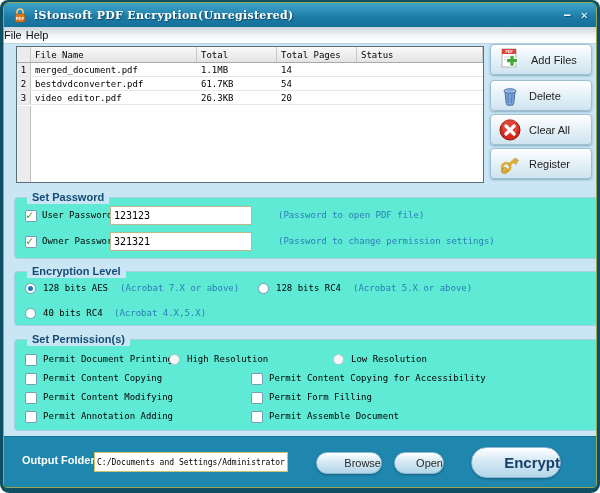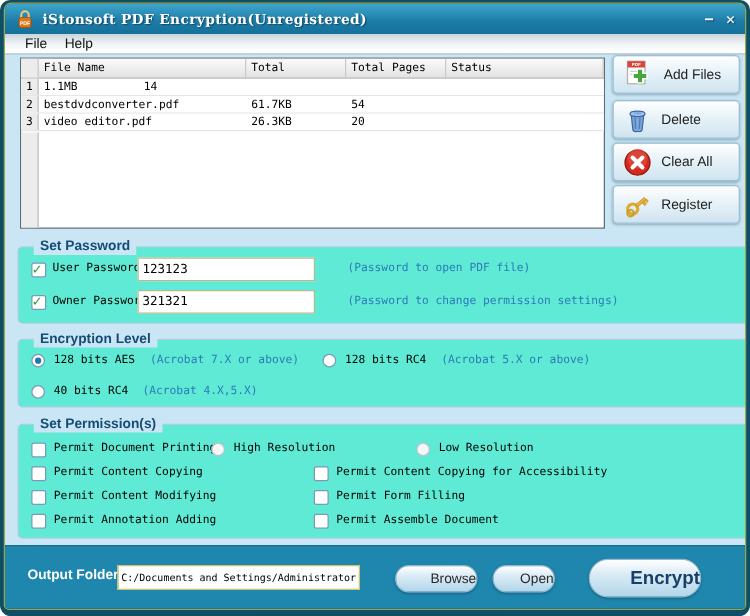--- a/index.html
+++ b/index.html
@@ -16,21 +16,21 @@
     display:flex;align-items:center;padding:0 8px;position:relative;}
   .titlebar .app-icon{width:16px;height:16px;margin-right:6px;}
   .title-text{color:#fff;font-family:"DejaVu Serif",serif;font-weight:bold;font-size:11px;
     letter-spacing:.3px;text-shadow:1px 1px 1px rgba(0,0,0,.4);white-space:nowrap;}
   .win-controls{position:absolute;right:8px;top:0;height:100%;display:flex;align-items:center;gap:10px;}
   .win-btn{color:#fff;font-weight:bold;font-size:12px;line-height:12px;cursor:default;
     font-family:"DejaVu Sans Mono",monospace;text-shadow:1px 1px 1px rgba(0,0,0,.4);}
 
   
   .menubar{height:17px;flex:0 0 17px;background:linear-gradient(#c9d4da,#f2f6f8 55%,#ffffff);
-    display:flex;align-items:center;padding-left:16px;gap:14px;border-bottom:1px solid #bcd2de;}
+    display:flex;align-items:center;gap:4px;border-bottom:1px solid #bcd2de;}
   .menu-item{font-size:11px;color:#111;}
 
   
   .content{position:relative;flex:1 1 auto;background:#cae5f3;}
 
   
   .file-table{position:absolute;left:12px;top:2px;width:468px;height:137px;background:#fff;
     border:1px solid #5d6e77;font-size:9px;}
   .ft-header{display:flex;height:16px;background:linear-gradient(#fafafa,#e3e3e3);
     border-bottom:1px solid #a8a8a8;}
@@ -114,20 +114,21 @@
       <div class="file-table">
         <div class="ft-header">
           <div class="cell c-num"></div>
           <div class="cell c-name mono">File Name</div>
           <div class="cell c-size mono">Total</div>
           <div class="cell c-pages mono">Total Pages</div>
           <div class="cell c-status mono">Status</div>
         </div>
         <div class="ft-row">
           <div class="cell c-num mono">1</div>
+          <div class="cell c-name mono">merged_document.pdf</div>
           <div class="cell c-size mono">1.1MB</div>
           <div class="cell c-pages mono">14</div>
           <div class="cell c-status mono"></div>
         </div>
         <div class="ft-row">
           <div class="cell c-num mono">2</div>
           <div class="cell c-name mono">bestdvdconverter.pdf</div>
           <div class="cell c-size mono">61.7KB</div>
           <div class="cell c-pages mono">54</div>
           <div class="cell c-status mono"></div>

